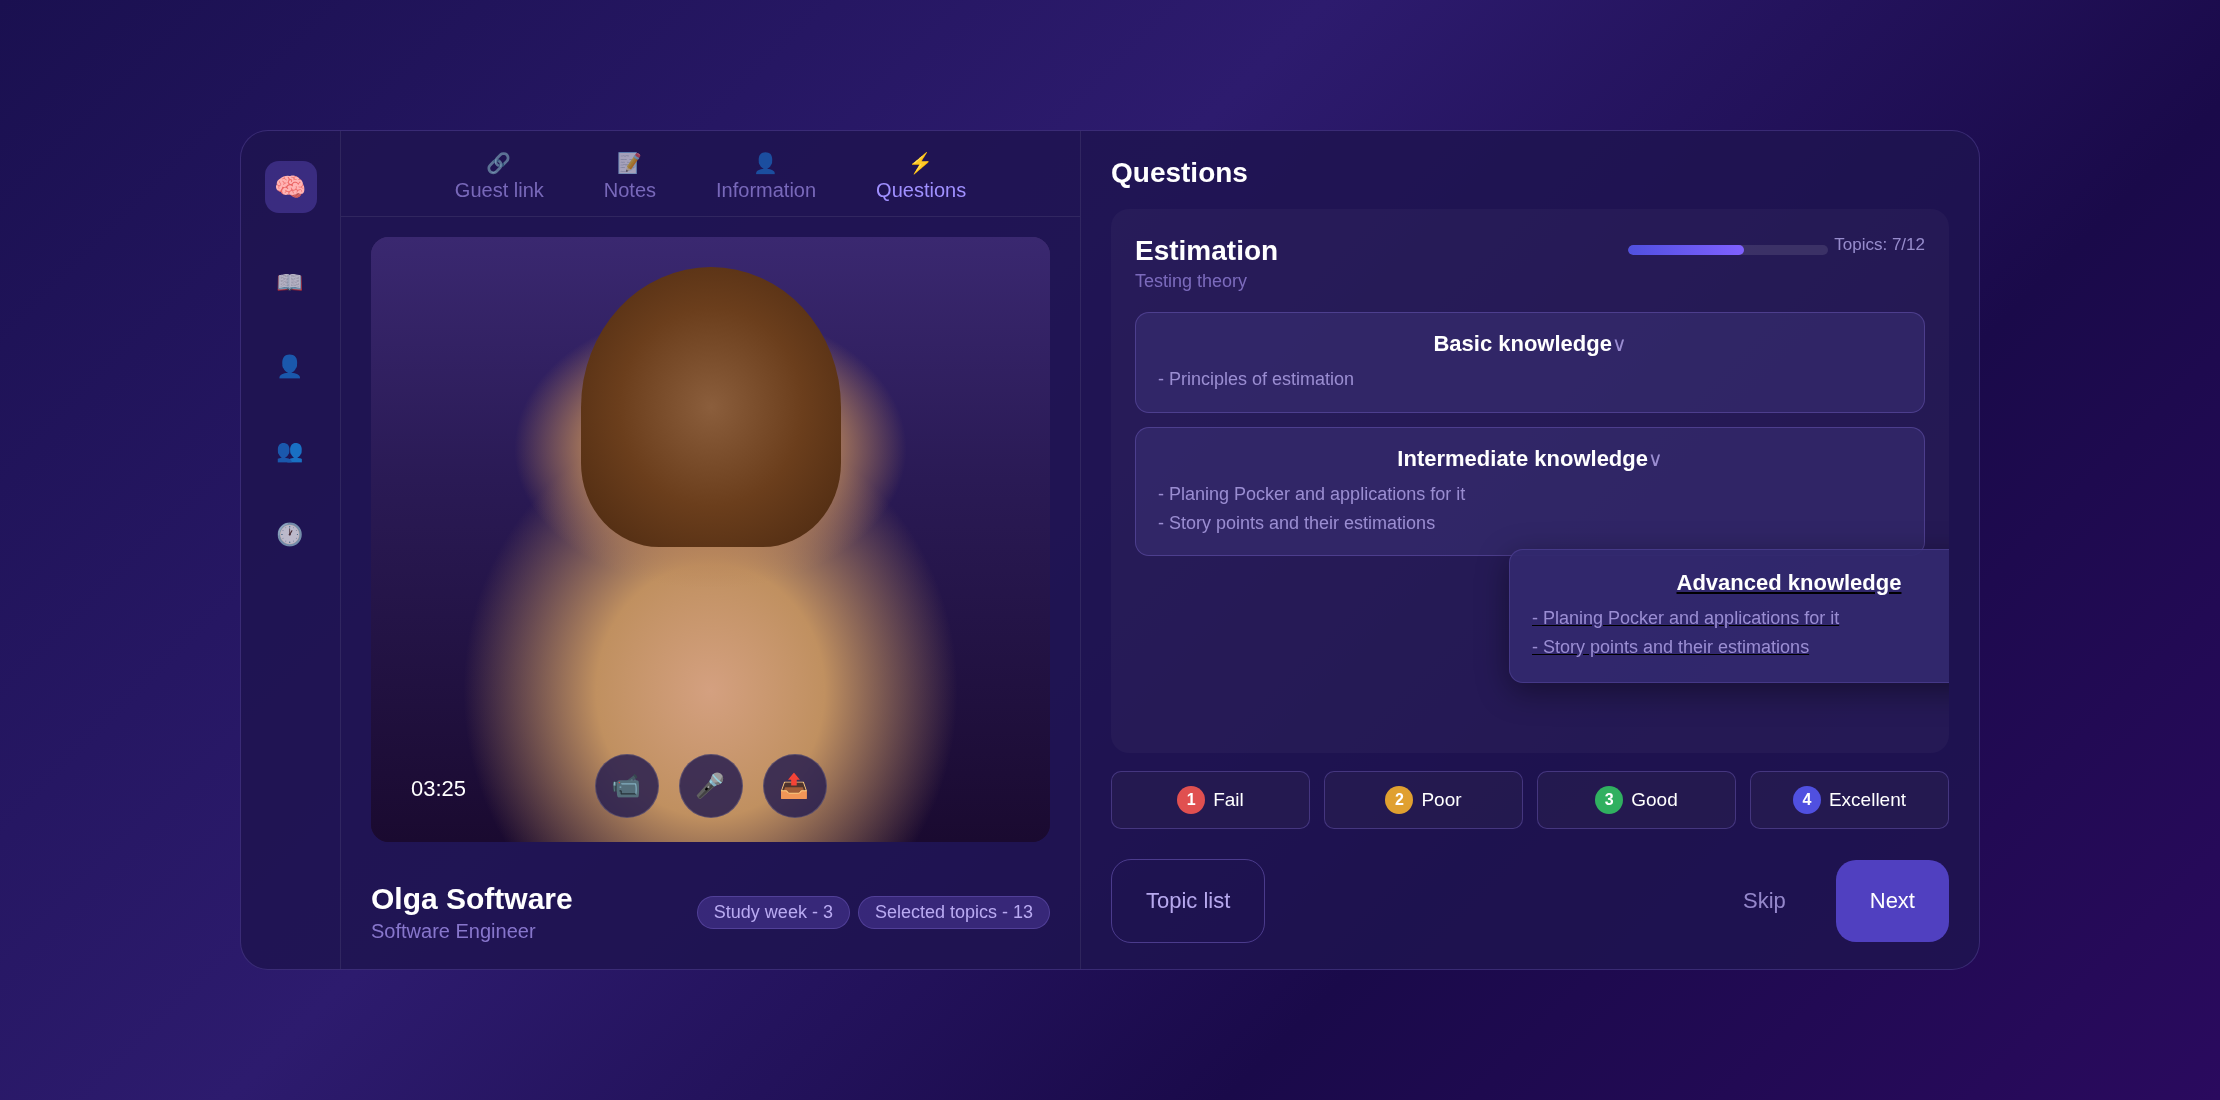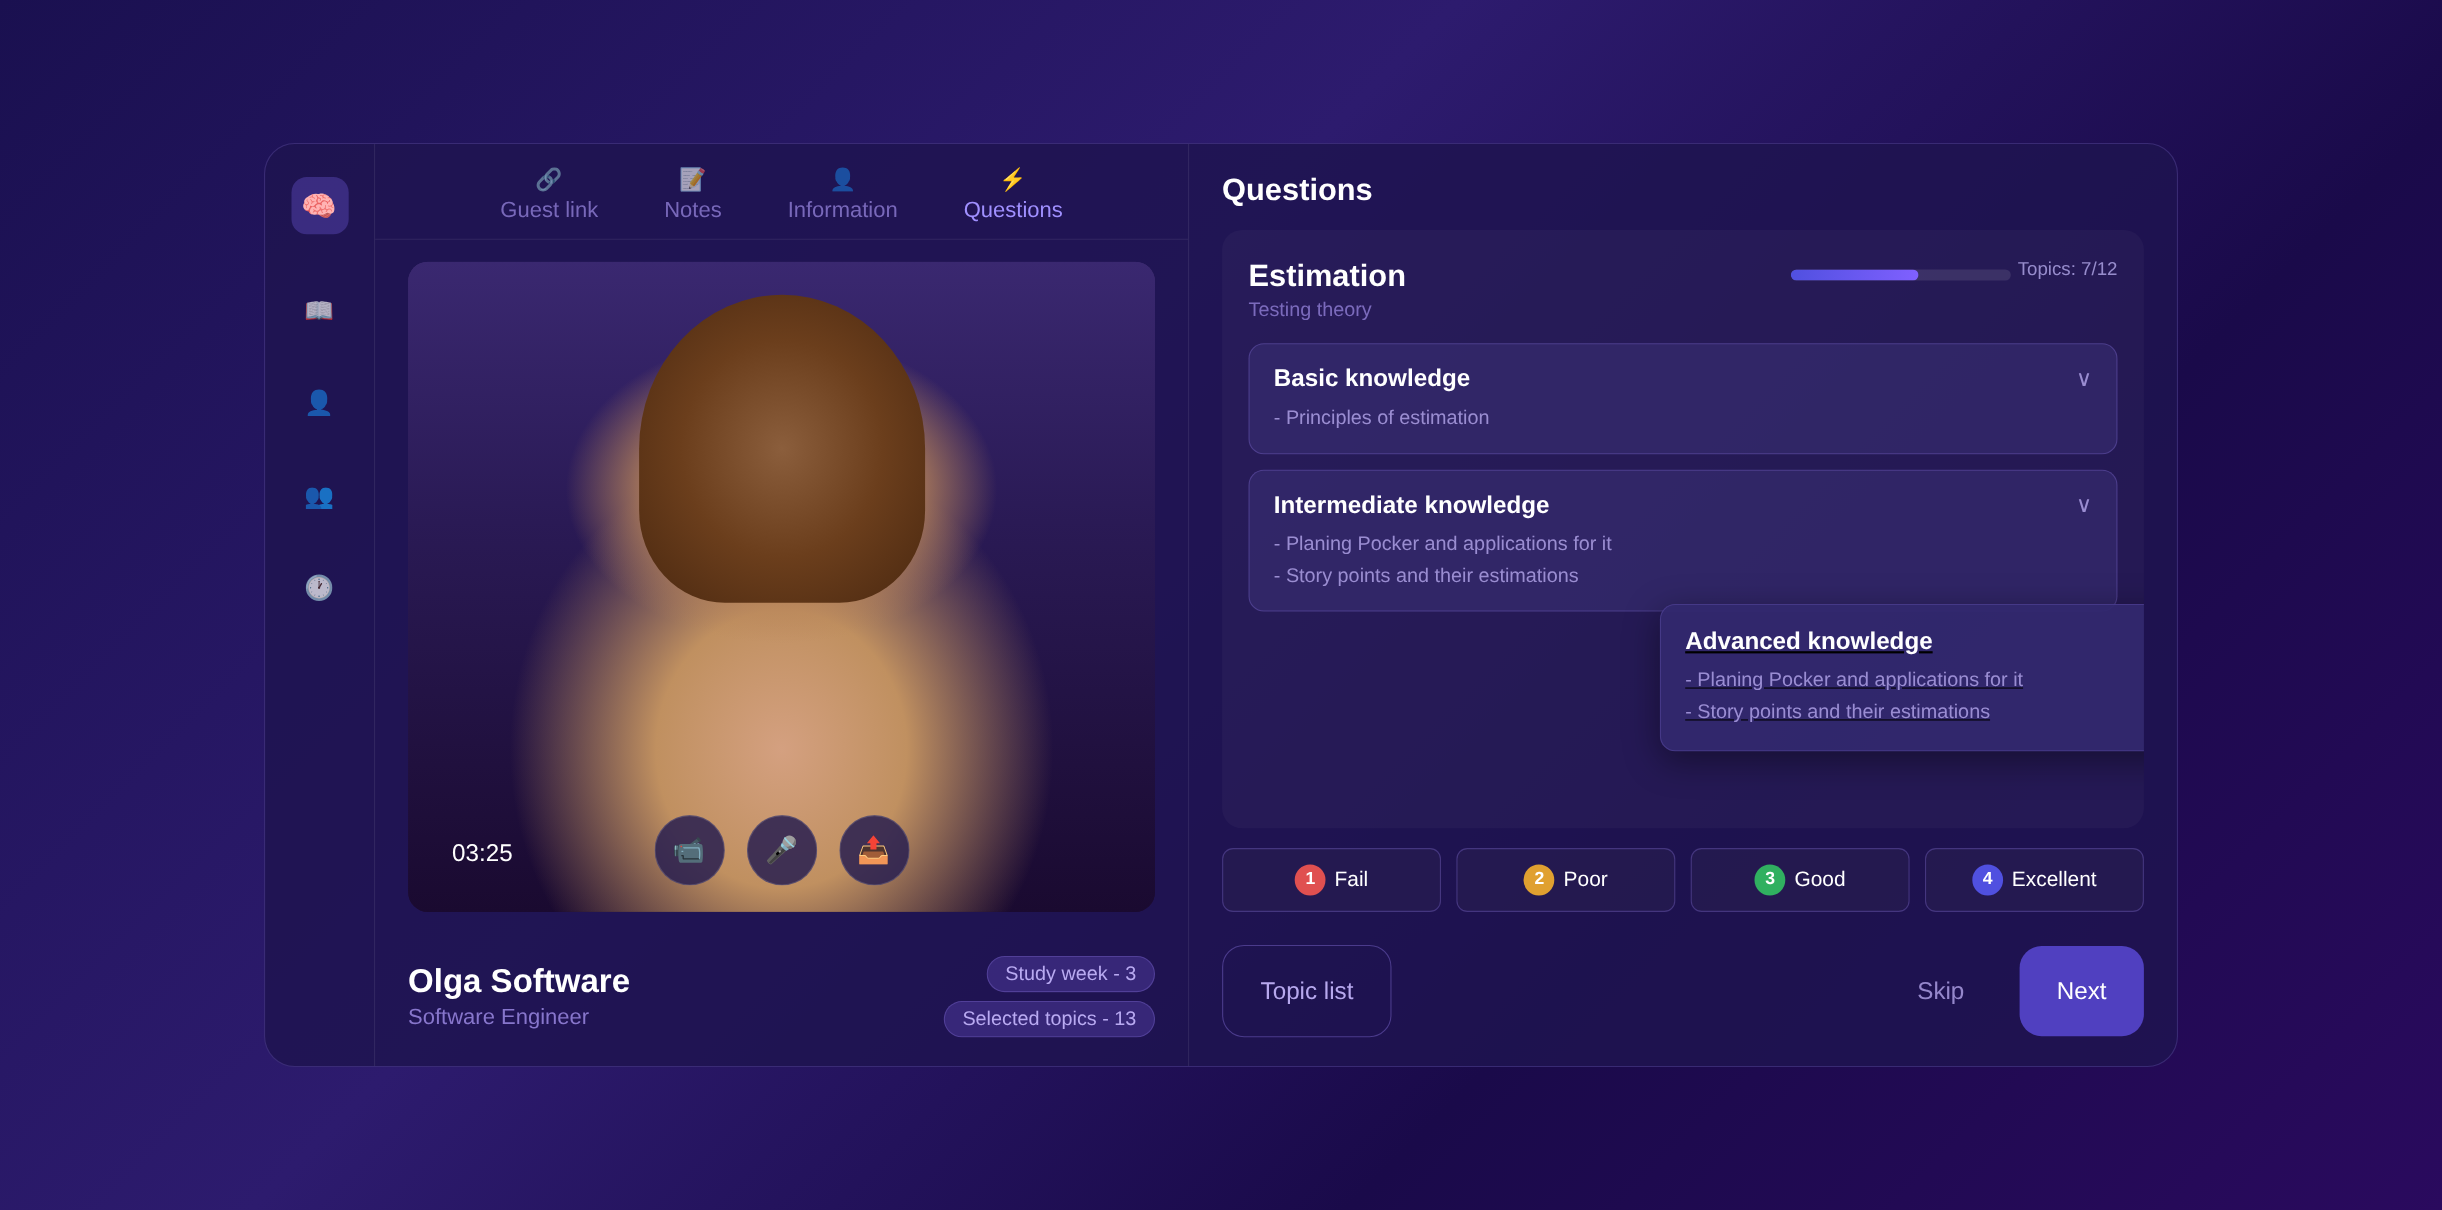--- a/index.html
+++ b/index.html
@@ -200,21 +200,20 @@
     }
 
     .user-role {
       color: rgba(180, 160, 255, 0.7);
       font-size: 20px;
       margin-top: 4px;
     }
 
     .user-badges {
       display: flex;
-      flex-direction: column;
       gap: 8px;
       align-items: flex-end;
     }
 
     .badge {
       background: rgba(80, 60, 160, 0.5);
       border: 1px solid rgba(120, 100, 200, 0.4);
       border-radius: 20px;
       padding: 5px 16px;
       color: rgba(200, 185, 255, 0.9);
@@ -301,21 +300,21 @@
       position: relative;
     }
 
     .knowledge-block.expanded {
       border: 1px solid rgba(120, 100, 200, 0.4);
     }
 
     .kb-header {
       display: flex;
       align-items: center;
-      justify-content: space-between;
+      justify-content: center;
     }
 
     .kb-title {
       color: #fff;
       font-size: 22px;
       font-weight: 600;
     }
 
     .kb-items {
       color: rgba(200, 185, 255, 0.7);

